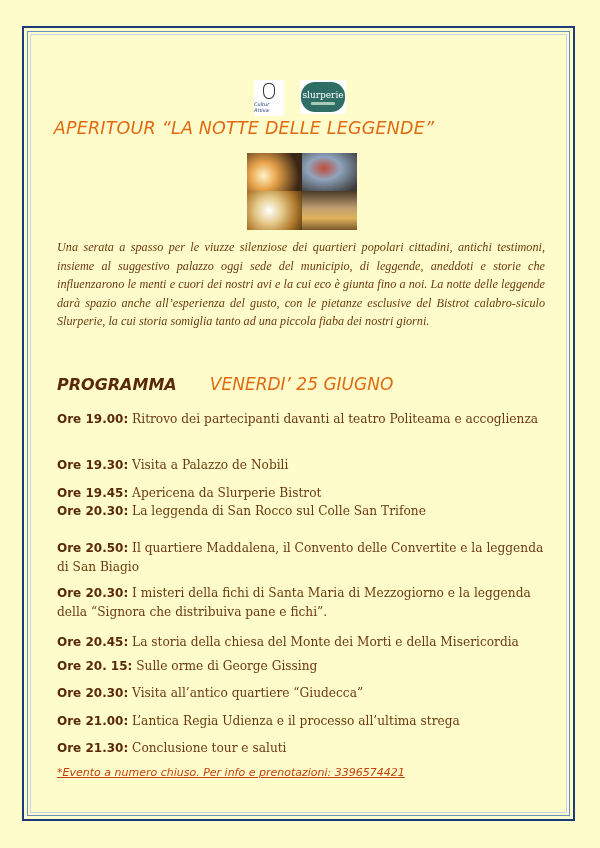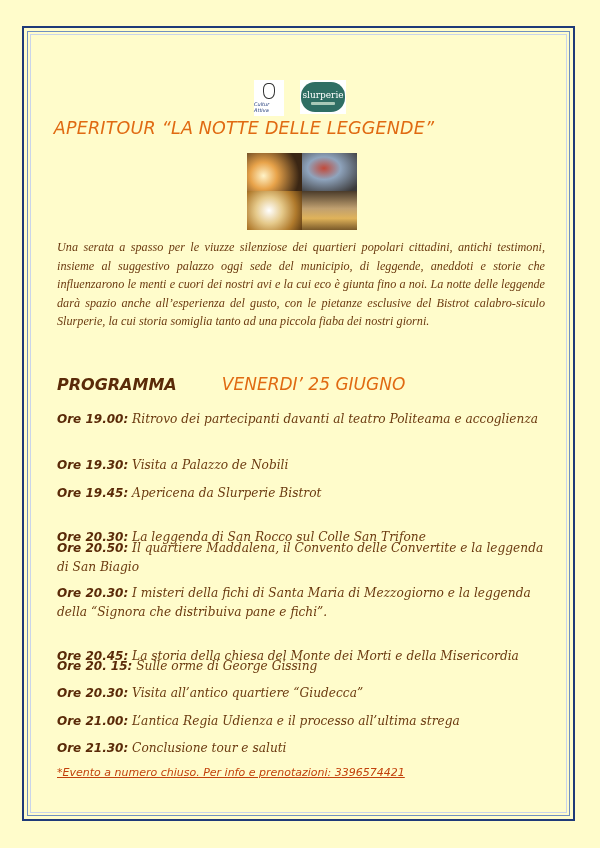--- a/index.html
+++ b/index.html
@@ -51,25 +51,25 @@
     .photo .q4 { position:absolute; left:55px; top:38px; width:55px; height:39px; background:linear-gradient(180deg,#4a3b2a 0%,#c0a070 45%,#e0b35a 70%,#7a5a2a 100%); }
     .intro {
       position:absolute; left:57px; top:238px; width:488px;
       color:#6b3a10; font-style:italic; font-size:12.2px; line-height:18.6px; text-align:justify;
       font-family:Liberation Serif, serif;
     }
     .prog-head {
       position:absolute; left:57px; top:374px; font-size:16px; font-style:italic; font-family:"DejaVu Sans",sans-serif;
     }
     .prog-label { color:#5a2a08; font-weight:bold; }
-    .prog-date { color:#e06a12; margin-left:40px; font-size:17px; }
+    .prog-date { color:#e06a12; margin-left:28px; font-size:17px; }
     .schedule { position:absolute; left:57px; top:410px; width:490px; }
     .item {
       position:absolute; left:0; width:490px;
-      color:#6b3a10; font-style:italic; font-size:12.2px; line-height:18.5px; font-family:"DejaVu Serif",serif;
+      color:#6b3a10; font-size:12.2px; line-height:18.5px; font-family:"DejaVu Serif",serif;
     }
     .item .time { font-weight:bold; color:#5a2a08; font-family:"DejaVu Sans",sans-serif; font-size:12px; }
     .footer {
       position:absolute; left:57px; top:766px;
       color:#c2410c; font-style:italic; font-weight:normal; font-size:11px; text-decoration:underline;
       font-family:"DejaVu Sans",sans-serif;
     }
   </style>
 </head>
 <body>
@@ -111,30 +111,30 @@
 <div class="schedule">
   <div class="item" style="top:0px">
     <span class="time">Ore 19.00:</span><span> Ritrovo dei partecipanti davanti al teatro Politeama e accoglienza</span>
   </div>
   <div class="item" style="top:46px">
     <span class="time">Ore 19.30:</span><span> Visita a  Palazzo de Nobili</span>
   </div>
   <div class="item" style="top:74px">
     <span class="time">Ore 19.45:</span><span> Apericena da Slurperie Bistrot</span>
   </div>
-  <div class="item" style="top:118px">
+  <div class="item" style="top:92px">
     <span class="time">Ore 20.30:</span><span> La leggenda di San Rocco sul Colle San Trifone</span>
   </div>
   <div class="item" style="top:129px">
     <span class="time">Ore 20.50:</span><span> Il quartiere Maddalena, il Convento delle Convertite e la leggenda di San Biagio</span>
   </div>
   <div class="item" style="top:174px">
     <span class="time">Ore 20.30:</span><span> I misteri della fichi di Santa Maria di Mezzogiorno e la leggenda della “Signora che distribuiva pane e fichi”.</span>
   </div>
-  <div class="item" style="top:237px">
+  <div class="item" style="top:223px">
     <span class="time">Ore 20.45:</span><span> La storia della chiesa del Monte dei Morti e della Misericordia</span>
   </div>
   <div class="item" style="top:247px">
     <span class="time">Ore 20. 15:</span><span> Sulle orme di George Gissing</span>
   </div>
   <div class="item" style="top:274px">
     <span class="time">Ore 20.30:</span><span> Visita all’antico   quartiere “Giudecca”</span>
   </div>
   <div class="item" style="top:302px">
     <span class="time">Ore 21.00:</span><span> L’antica Regia Udienza e il processo all’ultima strega</span>

